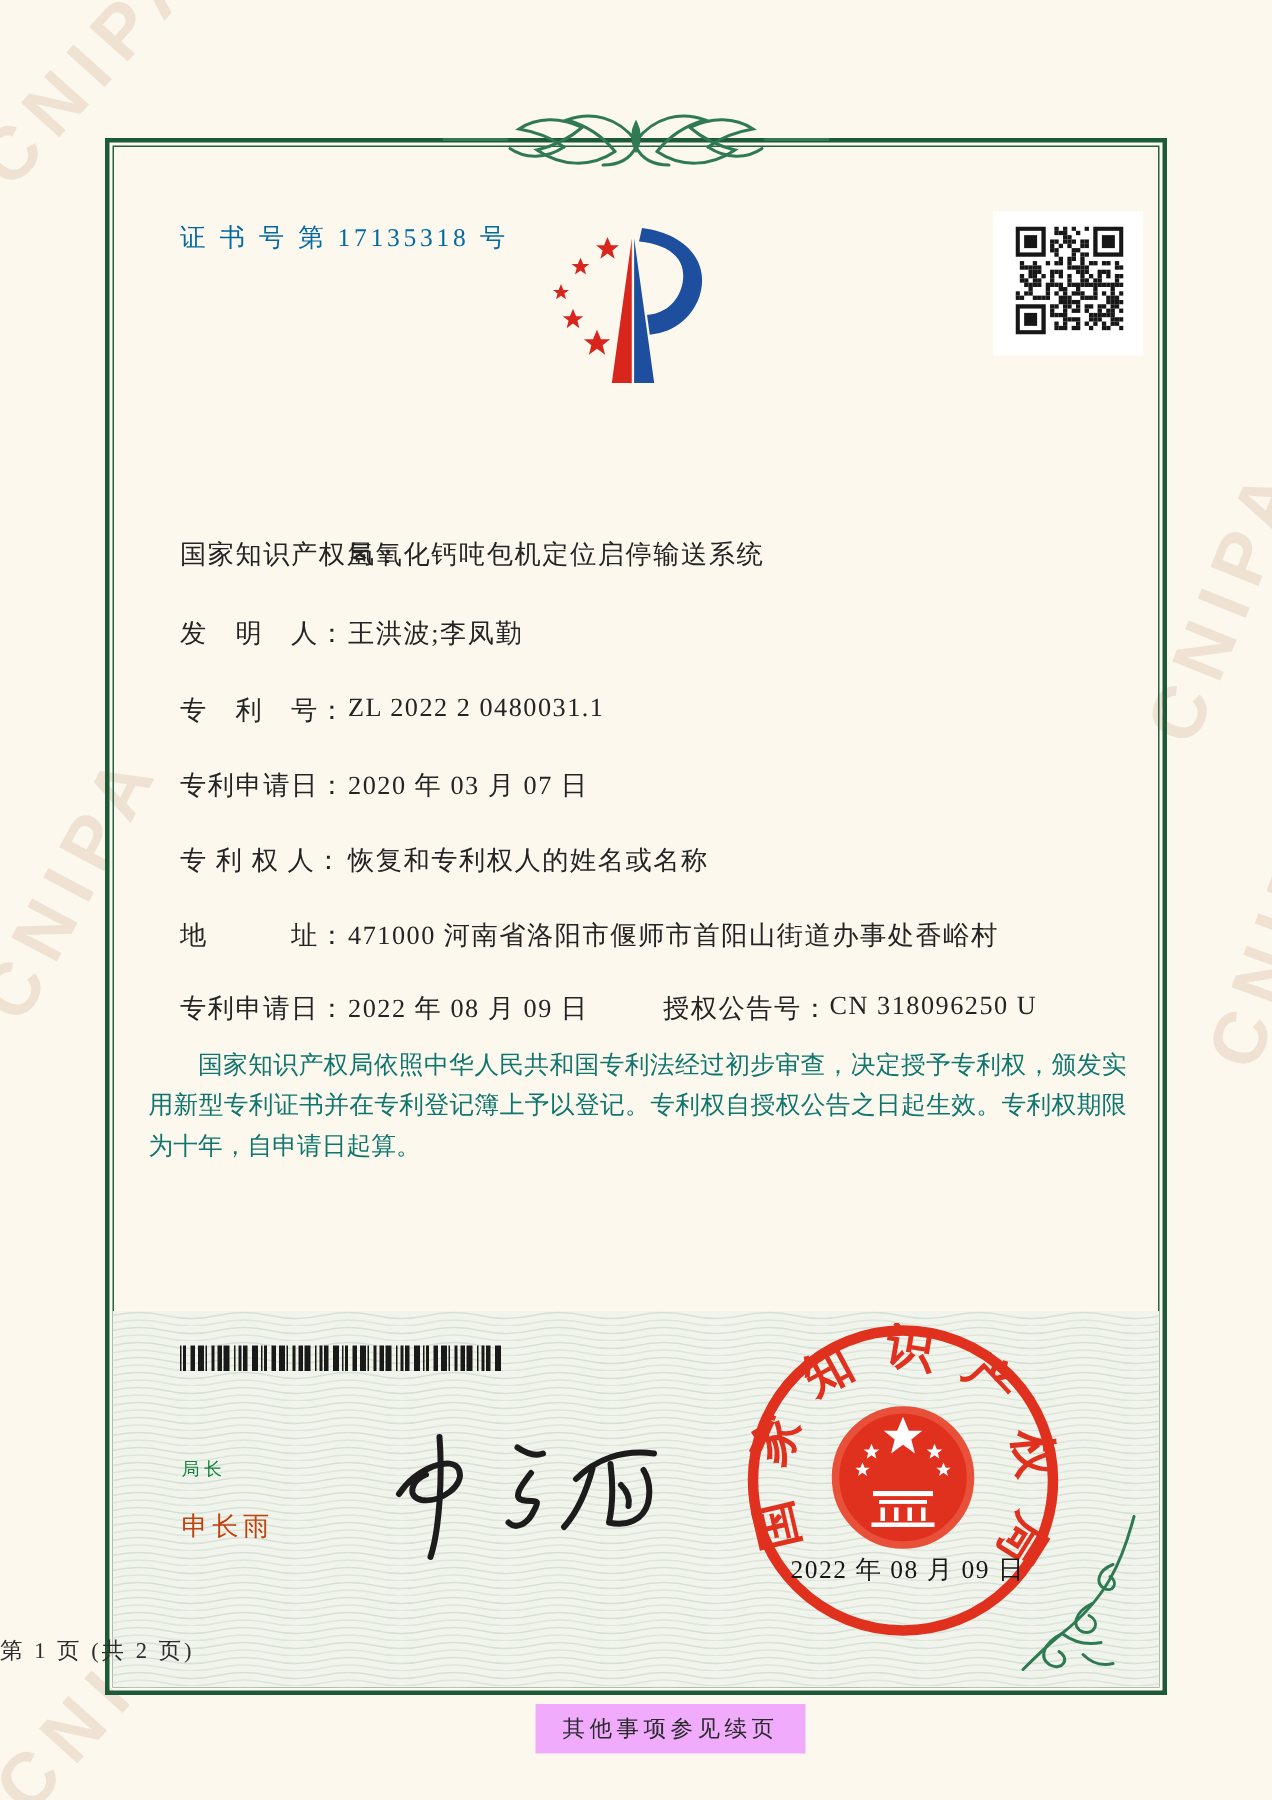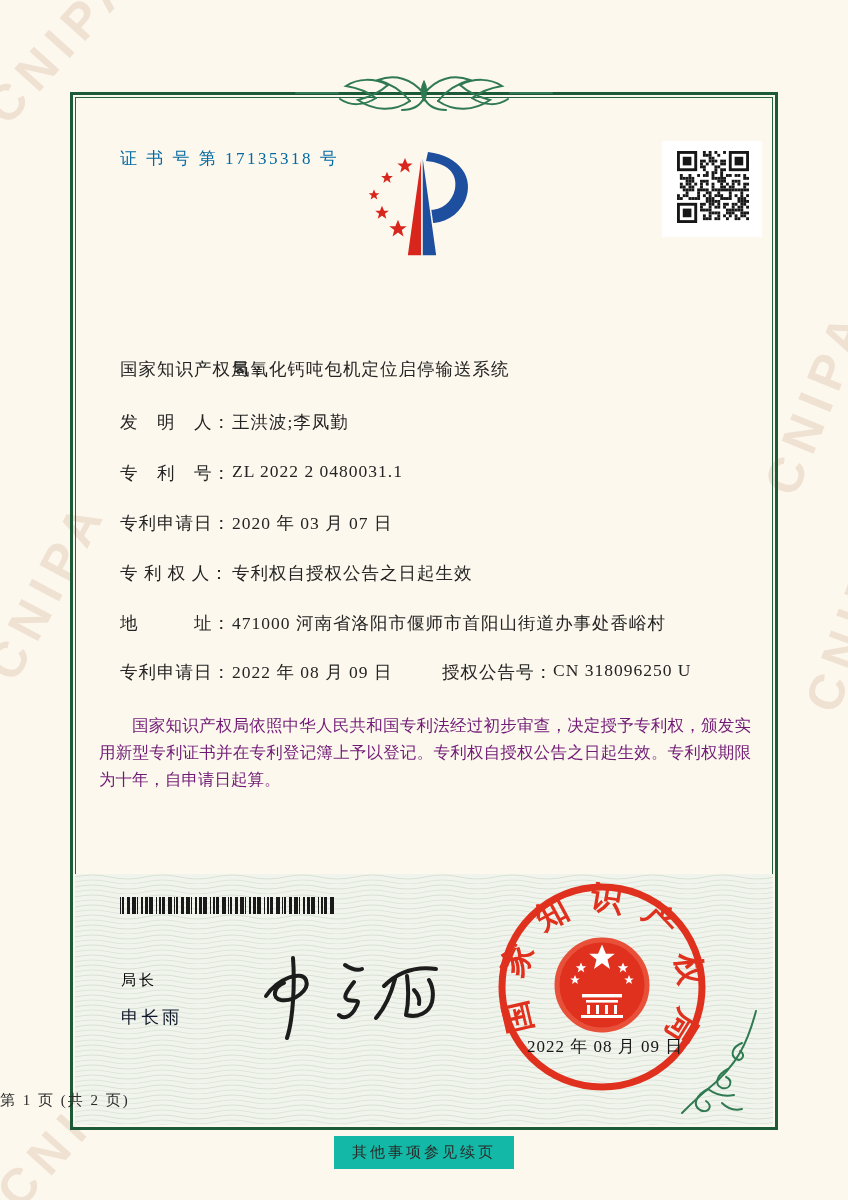--- a/index.html
+++ b/index.html
@@ -43,37 +43,37 @@
     left:0;top:252px;width:848px;text-align:center;
     font-size:41px;font-weight:bold;letter-spacing:7px;color:#131313;
   }
   .fieldrow{left:0;top:0;font-size:17.5px;color:#242424;}
   .flabel{position:absolute;left:120px;white-space:nowrap;letter-spacing:1px;}
   .fvalue{position:absolute;left:232px;white-space:nowrap;letter-spacing:1px;}
   .flabel2{position:absolute;left:442px;white-space:nowrap;letter-spacing:1px;}
   .fvalue2{position:absolute;left:553px;white-space:nowrap;letter-spacing:1px;}
   .paras{
     left:99px;top:696px;width:652px;
-    font-size:16.5px;line-height:27px;color:#701a75;text-align:justify;margin-top:16px;
+    font-size:16.5px;line-height:27px;color:#0f766e;text-align:justify;
   }
   .paras p{margin:0;text-indent:2em;}
   .barcode{
     left:120px;top:897px;width:218px;height:17px;
     display:flex;align-items:stretch;z-index:6;
   }
   .barcode span{display:block;height:100%;background:#191919;flex:none;}
-  .director-title{left:121px;top:971px;font-size:15px;letter-spacing:3px;color:#000000;z-index:6;}
-  .director-name{left:121px;top:1005px;font-size:17.5px;letter-spacing:3px;color:#0f172a;z-index:6;}
+  .director-title{left:121px;top:971px;font-size:12px;letter-spacing:3px;color:#15803d;z-index:6;}
+  .director-name{left:121px;top:1005px;font-size:17.5px;letter-spacing:3px;color:#c2410c;z-index:6;}
   .sig{left:248px;top:932px;z-index:6;}
   .seal{left:489px;top:882px;z-index:6;}
   .seal-date{left:527px;top:1035px;font-size:17px;letter-spacing:1px;color:#161616;z-index:7;white-space:nowrap;}
   .page-info{left:0;top:1091px;width:848px;font-size:15px;letter-spacing:2px;color:#2c2c2c;z-index:6;}
   .cont-strip{
-    left:424px;top:1136px;transform:translateX(-50%);
-    background:#14b8a6;padding:7px 18px;z-index:6;text-align:right;
+    left:447px;top:1136px;transform:translateX(-50%);
+    background:#f0abfc;padding:7px 18px;z-index:6;text-align:right;
   }
   .cont-note{font-size:15px;letter-spacing:3px;color:#2a2a2a;white-space:nowrap;}
   .ornament-top{left:294px;top:64px;z-index:4;}
   .ornament-corner{left:672px;top:1005px;z-index:4;}
 </style>
 </head>
 <body>
 
 <div class="page">
 
@@ -392,21 +392,21 @@
   <div class="abs fieldrow" style="top:461px;">
     <span class="flabel">专　利　号：</span>
     <span class="fvalue">ZL 2022 2 0480031.1</span>
   </div>
   <div class="abs fieldrow" style="top:511px;">
     <span class="flabel">专利申请日：</span>
     <span class="fvalue">2020 年 03 月 07 日</span>
   </div>
   <div class="abs fieldrow" style="top:561px;">
     <span class="flabel">专 利 权 人：</span>
-    <span class="fvalue">专利权自授权公告之日起生效</span>
+    <span class="fvalue">恢复和专利权人的姓名或名称</span>
   </div>
   <div class="abs fieldrow" style="top:611px;">
     <span class="flabel">地　　　址：</span>
     <span class="fvalue">471000 河南省洛阳市偃师市首阳山街道办事处香峪村</span>
   </div>
   <div class="abs fieldrow" style="top:660px;">
     <span class="flabel">专利申请日：</span>
     <span class="fvalue">2022 年 08 月 09 日</span>
     <span class="flabel2">授权公告号：</span>
     <span class="fvalue2">CN 318096250 U</span>

